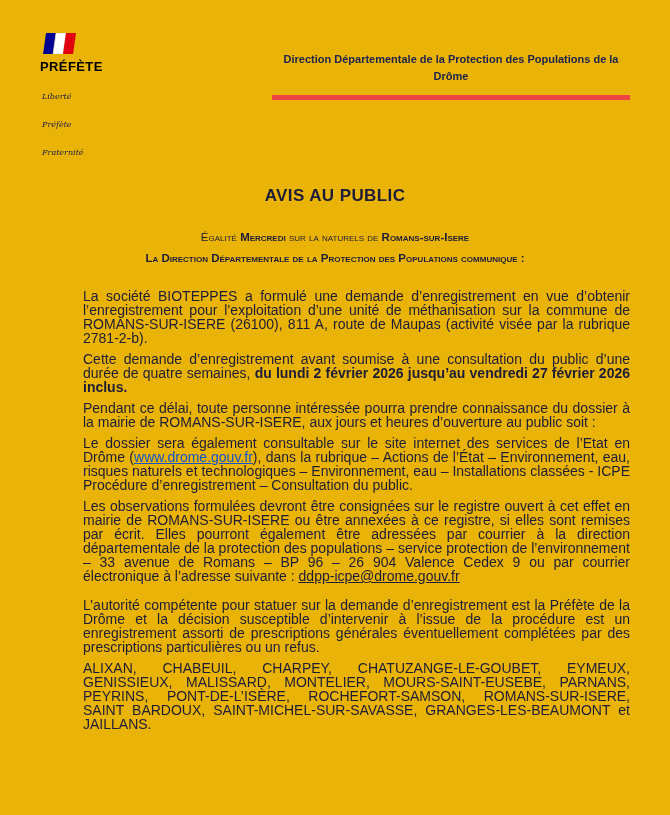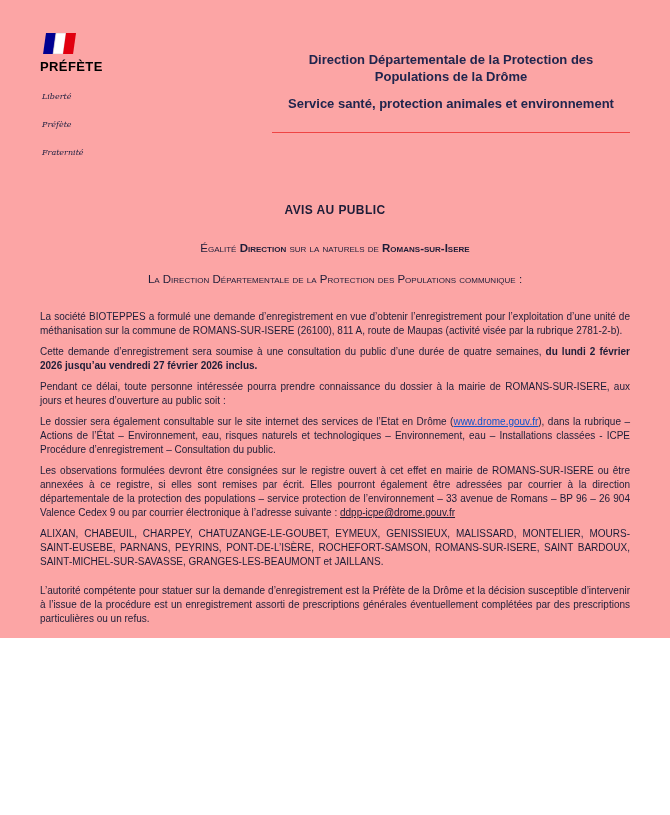--- a/index.html
+++ b/index.html
@@ -1,48 +1,48 @@
 <!DOCTYPE html>
 <html><head>
 <meta charset="utf-8">
 <style>
   * { margin:0; padding:0; box-sizing:border-box; }
   html,body { background:#ffffff; }
   .page {
     position:relative;
-    width:670px; height:638px;
-    background:#fca5a5;
+    width:670px; height:815px;
+    background:#eab308;
     padding:33px 40px 20px 40px;
     font-family:"Liberation Sans", sans-serif;
     color:#1d1d38;
     overflow:hidden;
   }
   
   .header { display:flex; justify-content:space-between; align-items:flex-start; }
   .logo { width:170px; }
   .flag { display:block; margin:0 0 5px 2px; }
   .logo-name { font-size:13px; font-weight:700; color:#000000; letter-spacing:0.4px; line-height:15px; }
   .motto { margin-top:7px; margin-left:2px; font-family:"DejaVu Serif", serif; font-style:italic; font-size:8px; line-height:10px; color:#232343; }
   .header-right {
     width:358px;
     margin-top:18px;
     text-align:center;
-    font-size:13px; font-weight:700; color:#20254d;
+    font-size:11px; font-weight:700; color:#20254d;
     line-height:17px;
-    border-bottom:1px solid #ef4444;
-    padding-bottom:20px;
+    border-bottom:5px solid #ef4444;
+    padding-bottom:10px;
   }
   .service { margin-top:10px; }
   
-  .title { margin-top:45px; text-align:center; font-size:12px; font-weight:700; letter-spacing:0.4px; color:#1d1d38; }
+  .title { margin-top:28px; text-align:center; font-size:17px; font-weight:700; letter-spacing:0.4px; color:#1d1d38; }
   .subtitle { text-align:center; font-variant:small-caps; font-size:11.5px; color:#1d1d38; }
   .subtitle1 { margin-top:25px; font-weight:400; }
-  .subtitle2 { margin-top:19px; font-weight:400; }
+  .subtitle2 { margin-top:9px; font-weight:700; }
   
-  .body { margin-top:25px; font-size:10px; line-height:14px; }
+  .body { margin-top:25px; font-size:14px; line-height:14px;margin-left:43px; }
   .para { text-align:justify; margin-bottom:7px; }
   .hours { margin:3px 0 9px 0; }
   .hour-line { line-height:14.6px; }
   .last { margin-top:15px; }
   .b { font-weight:700; }
   .link { color:#1155cc; text-decoration:underline; cursor:pointer; }
   .email { color:#1d1d38; text-decoration:underline; cursor:pointer; }
   .motto-line { display:block;margin-top:18px; }
 </style>
 </head>
@@ -64,32 +64,31 @@
       </div>
       <div class="motto">
           <div class="motto-line">Liberté</div>
           <div class="motto-line">Préfète</div>
           <div class="motto-line">Fraternité</div>
         </div>
     </div>
 
     <div class="header-right">
       <div class="direction">Direction Départementale de la Protection des Populations de la Drôme</div>
-      <div class="service">Service santé, protection animales et environnement</div>
     </div>
   </div>
 
   <h1 class="title">AVIS AU PUBLIC</h1>
 
-  <div class="subtitle subtitle1"><span>Égalité </span><span class="b">Direction</span><span> sur la naturels de </span><span class="b">Romans-sur-Isere</span></div>
+  <div class="subtitle subtitle1"><span>Égalité </span><span class="b">Mercredi</span><span> sur la naturels de </span><span class="b">Romans-sur-Isere</span></div>
   <div class="subtitle subtitle2">La Direction Départementale de la Protection des Populations communique :</div>
 
   <div class="body">
     <p class="para">La société BIOTEPPES a formulé une demande d’enregistrement en vue d’obtenir l’enregistrement pour l’exploitation d’une unité de méthanisation sur la commune de ROMANS-SUR-ISERE (26100), 811 A, route de Maupas (activité visée par la rubrique 2781-2-b).</p>
-    <p class="para"><span>Cette demande d’enregistrement sera soumise à une consultation du public d’une durée de quatre semaines, </span><span class="b">du lundi 2 février 2026 jusqu’au vendredi 27 février 2026 inclus.</span></p>
+    <p class="para"><span>Cette demande d’enregistrement avant soumise à une consultation du public d’une durée de quatre semaines, </span><span class="b">du lundi 2 février 2026 jusqu’au vendredi 27 février 2026 inclus.</span></p>
     <p class="para">Pendant ce délai, toute personne intéressée pourra prendre connaissance du dossier à la mairie de ROMANS-SUR-ISERE, aux jours et heures d’ouverture au public soit :</p>
     <p class="para"><span>Le dossier sera également consultable sur le site internet des services de l’Etat en Drôme (</span><a href="#" class="link">www.drome.gouv.fr</a><span>), dans la rubrique – Actions de l’État – Environnement, eau, risques naturels et technologiques – Environnement, eau – Installations classées - ICPE Procédure d’enregistrement – Consultation du public.</span></p>
     <p class="para"><span>Les observations formulées devront être consignées sur le registre ouvert à cet effet en mairie de ROMANS-SUR-ISERE ou être annexées à ce registre, si elles sont remises par écrit. Elles pourront également être adressées par courrier à la direction départementale de la protection des populations – service protection de l’environnement – 33 avenue de Romans – BP 96 – 26 904 Valence Cedex 9 ou par courrier électronique à l’adresse suivante : </span><a href="#" class="email">ddpp-icpe@drome.gouv.fr</a></p>
+    <p class="para last">L’autorité compétente pour statuer sur la demande d’enregistrement est la Préfète de la Drôme et la décision susceptible d’intervenir à l’issue de la procédure est un enregistrement assorti de prescriptions générales éventuellement complétées par des prescriptions particulières ou un refus.</p>
     <p class="para">ALIXAN, CHABEUIL, CHARPEY, CHATUZANGE-LE-GOUBET, EYMEUX, GENISSIEUX, MALISSARD, MONTELIER, MOURS-SAINT-EUSEBE, PARNANS, PEYRINS, PONT-DE-L’ISÈRE, ROCHEFORT-SAMSON, ROMANS-SUR-ISERE, SAINT BARDOUX, SAINT-MICHEL-SUR-SAVASSE, GRANGES-LES-BEAUMONT et JAILLANS.</p>
-    <p class="para last">L’autorité compétente pour statuer sur la demande d’enregistrement est la Préfète de la Drôme et la décision susceptible d’intervenir à l’issue de la procédure est un enregistrement assorti de prescriptions générales éventuellement complétées par des prescriptions particulières ou un refus.</p>
   </div>
 
 </div>
 
 </body></html>

